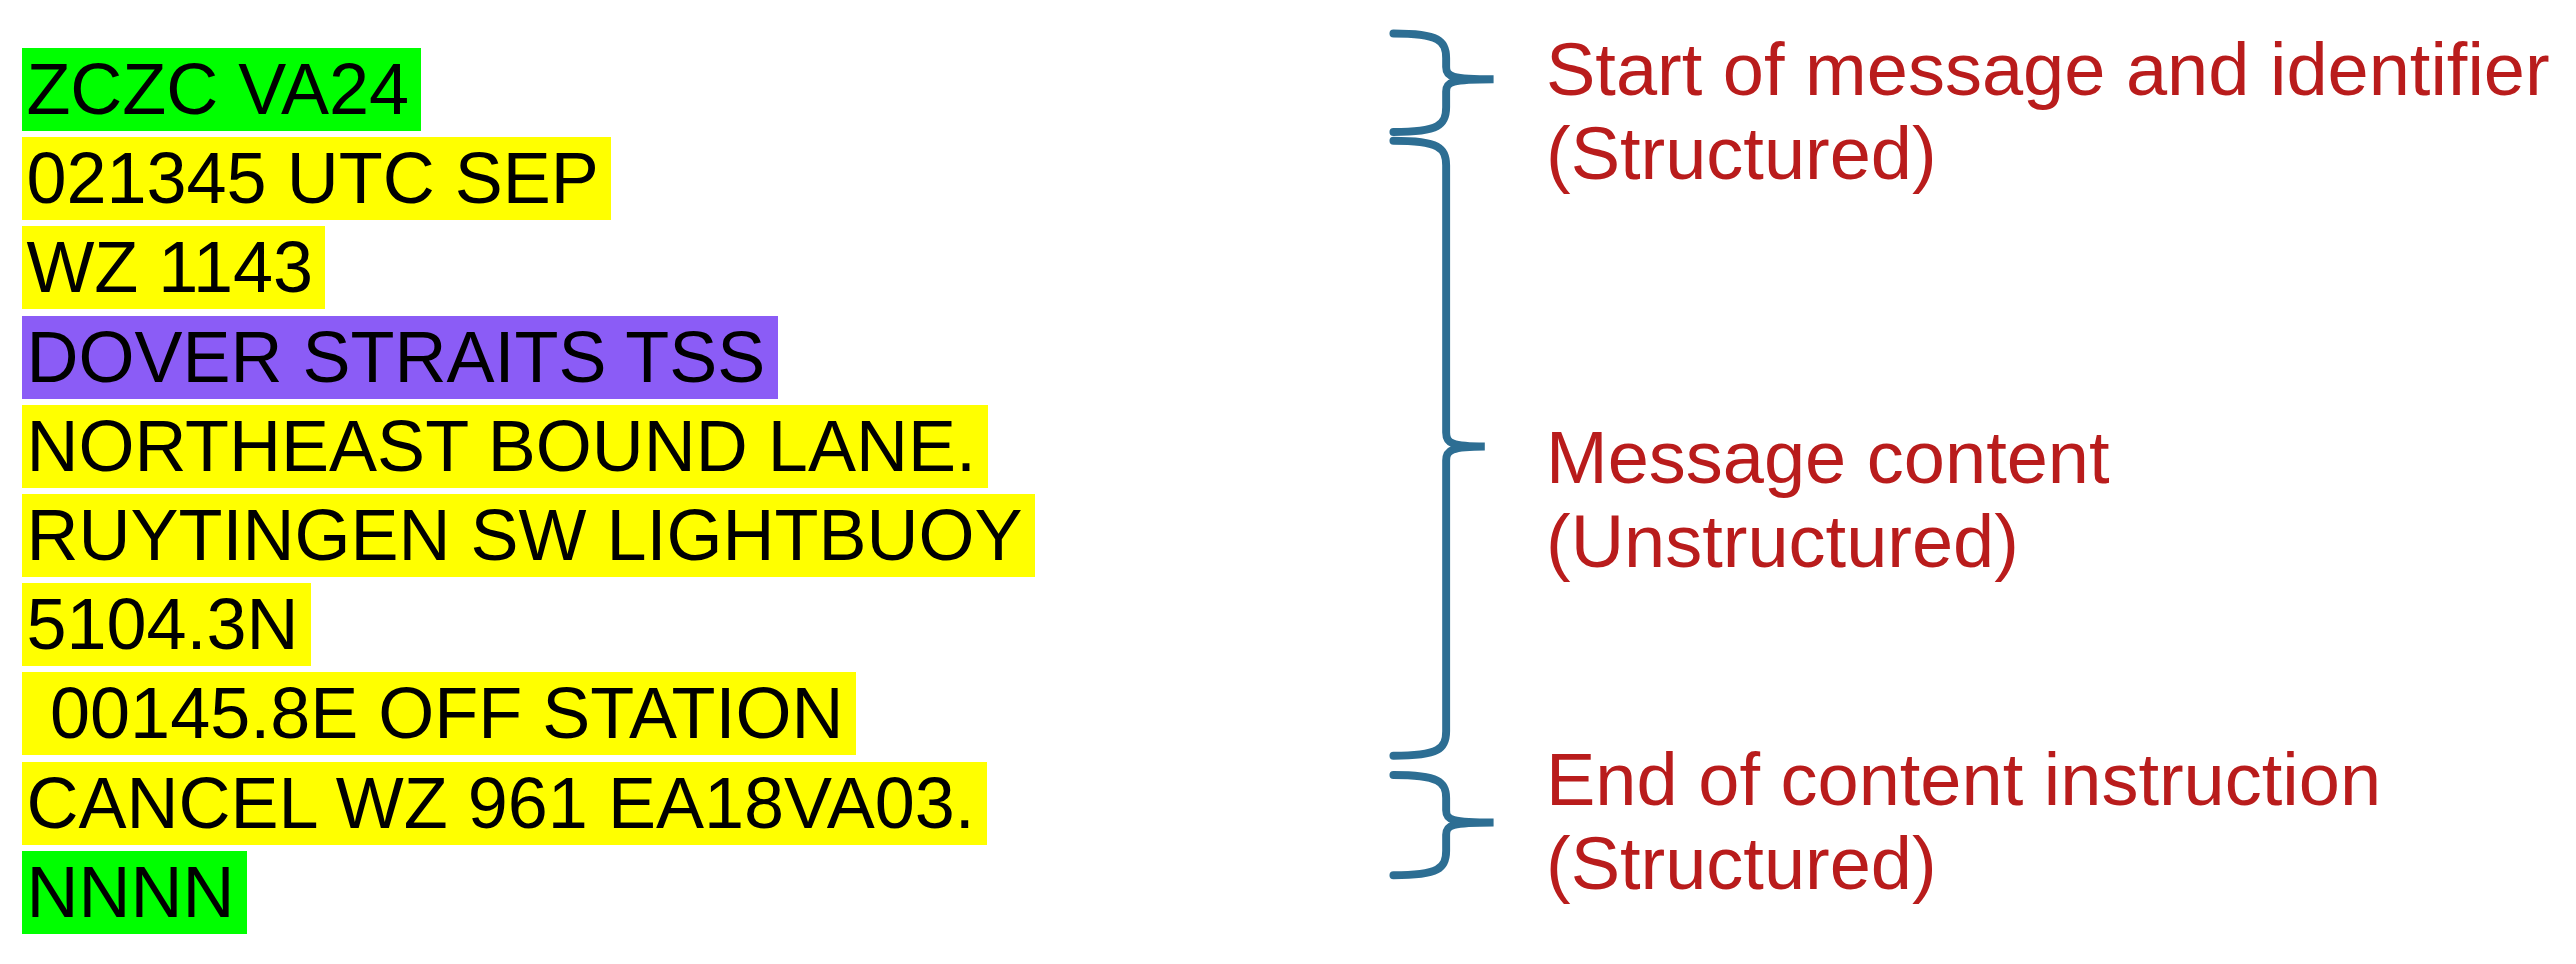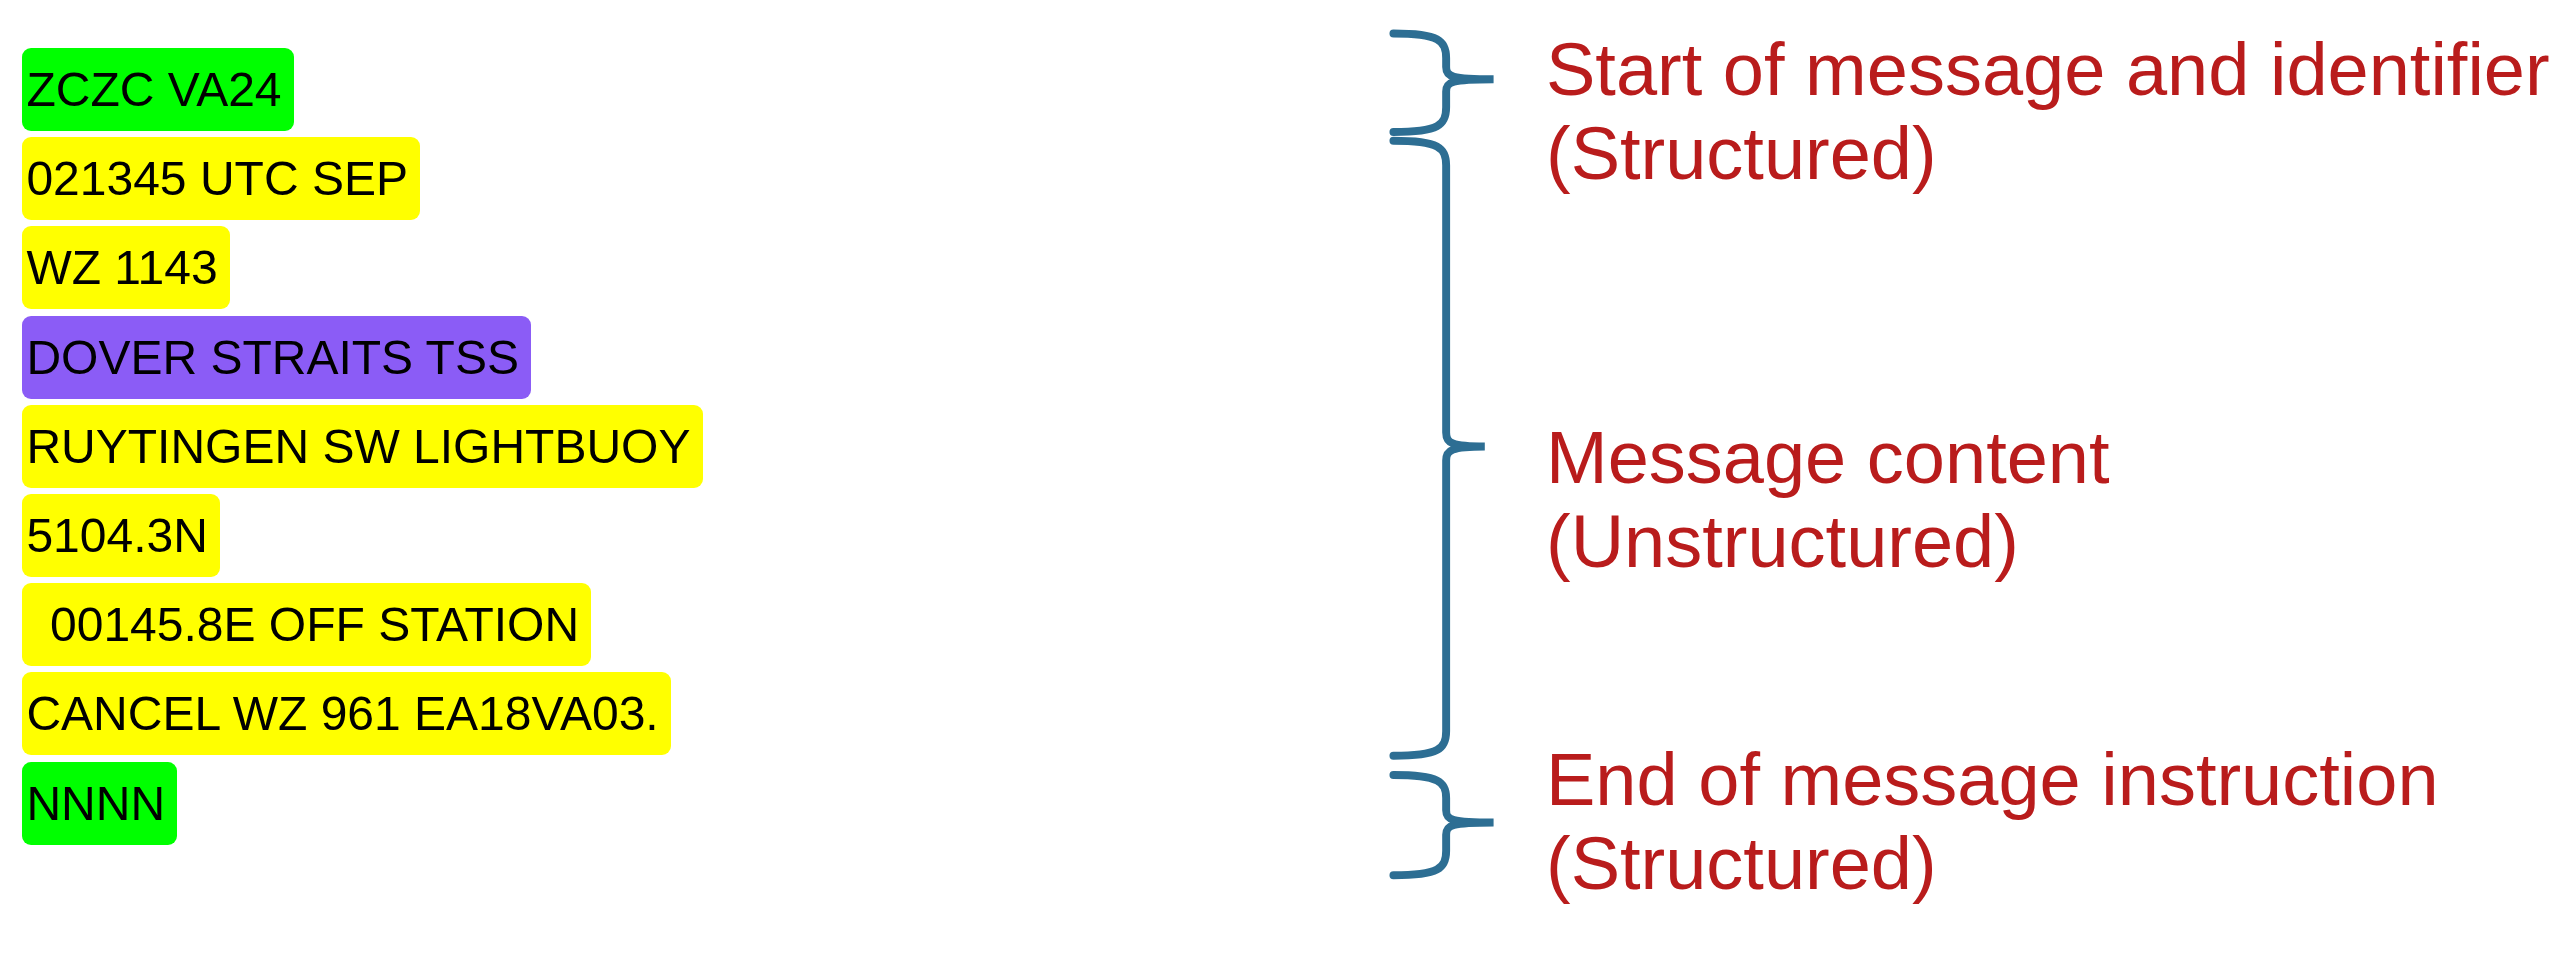--- a/index.html
+++ b/index.html
@@ -19,25 +19,24 @@
     position: absolute;
     left: 22px;
     top: 48px;
   }
   .message .line-row {
     margin: 0 0 6.2px 0;
     white-space: nowrap;
   }
   .message .line-hl {
     display: inline-block;
-    font-size: 48px;
+    font-size: 72px;
     line-height: 83px;
     color: #000000;
     padding: 0 12.3px 0 4.4px;
-    border-radius: 9px;
   }
   .braces-svg {
     position: absolute;
     left: 0;
     top: 0;
     pointer-events: none;
   }
   .annotation {
     position: absolute;
     left: 1546px;
@@ -53,20 +52,21 @@
 </head>
 <body>
 
 <div class="canvas">
 
   <div class="message">
     <div class="line-row"><span class="line-hl" style="background-color: rgb(0, 255, 0);">ZCZC VA24</span></div>
     <div class="line-row"><span class="line-hl" style="background-color: rgb(255, 255, 0);">021345 UTC SEP</span></div>
     <div class="line-row"><span class="line-hl" style="background-color: rgb(255, 255, 0);">WZ 1143</span></div>
     <div class="line-row"><span class="line-hl" style="background-color: #8b5cf6;">DOVER STRAITS TSS</span></div>
+    <div class="line-row"><span class="line-hl" style="background-color: rgb(255, 255, 0);">NORTHEAST BOUND LANE.</span></div>
     <div class="line-row"><span class="line-hl" style="background-color: rgb(255, 255, 0);">RUYTINGEN SW LIGHTBUOY</span></div>
     <div class="line-row"><span class="line-hl" style="background-color: rgb(255, 255, 0); text-align: right;">5104.3N</span></div>
     <div class="line-row"><span class="line-hl" style="background-color: rgb(255, 255, 0); padding-left: 28px;">00145.8E OFF STATION</span></div>
     <div class="line-row"><span class="line-hl" style="background-color: rgb(255, 255, 0);">CANCEL WZ 961 EA18VA03.</span></div>
     <div class="line-row"><span class="line-hl" style="background-color: rgb(0, 255, 0);">NNNN</span></div>
   </div>
 
   <svg class="braces-svg" width="2576" height="965" viewBox="0 0 2932 1098" xmlns="http://www.w3.org/2000/svg">
     <path d="M 1586 38 C 1638 38 1646 46 1646 66 L 1646 76 C 1646 87 1652 90 1700 90 C 1652 90 1646 93 1646 104 L 1646 122 C 1646 142 1638 150 1586 150" fill="none" stroke-width="9" stroke-linecap="round" stroke="#2d6e93"></path>
     <path d="M 1586 160 C 1638 160 1646 168 1646 188 L 1646 492 C 1646 504 1652 508 1690 508 C 1652 508 1646 512 1646 524 L 1646 832 C 1646 852 1638 860 1586 860" fill="none" stroke-width="9" stroke-linecap="round" stroke="#2d6e93"></path>
@@ -77,18 +77,18 @@
     <div>Start of message and identifier</div>
     <div>(Structured)</div>
   </div>
 
   <div class="annotation annotation-content">
     <div>Message content</div>
     <div>(Unstructured)</div>
   </div>
 
   <div class="annotation annotation-end">
-    <div>End of message instruction</div>
+    <div>End of content instruction</div>
     <div>(Structured)</div>
   </div>
 
 </div>
 
 
 </body></html>

